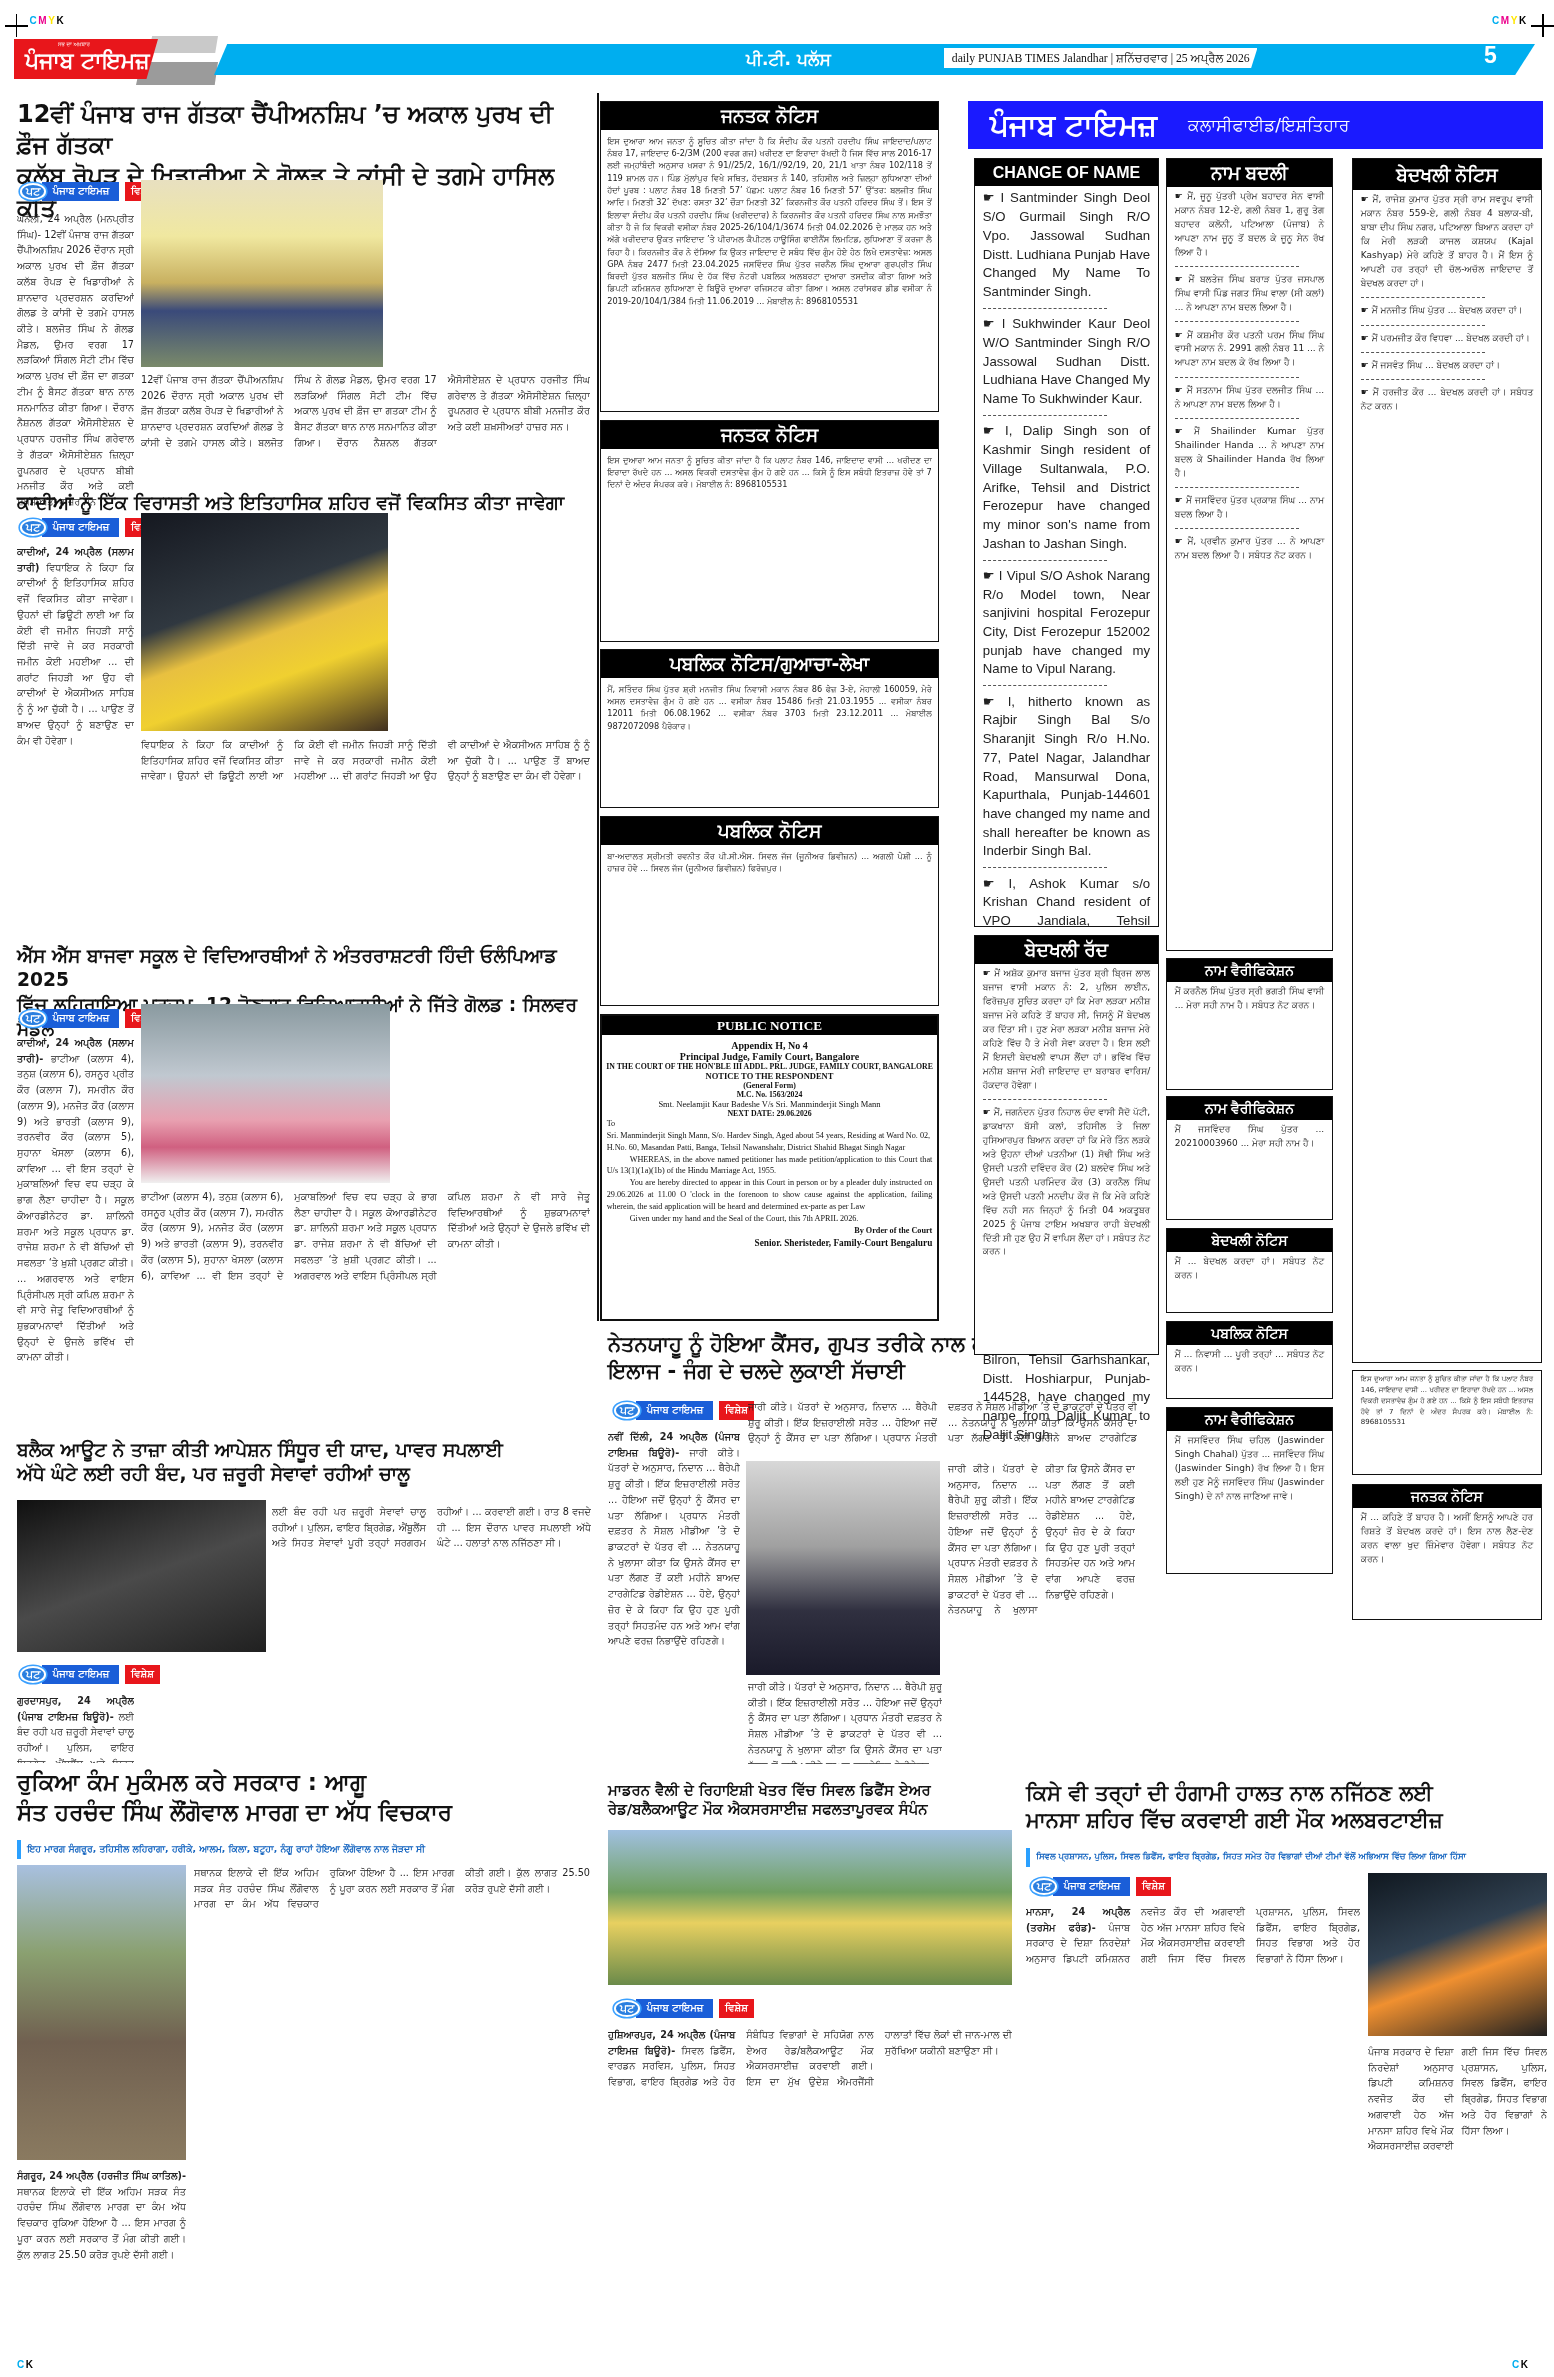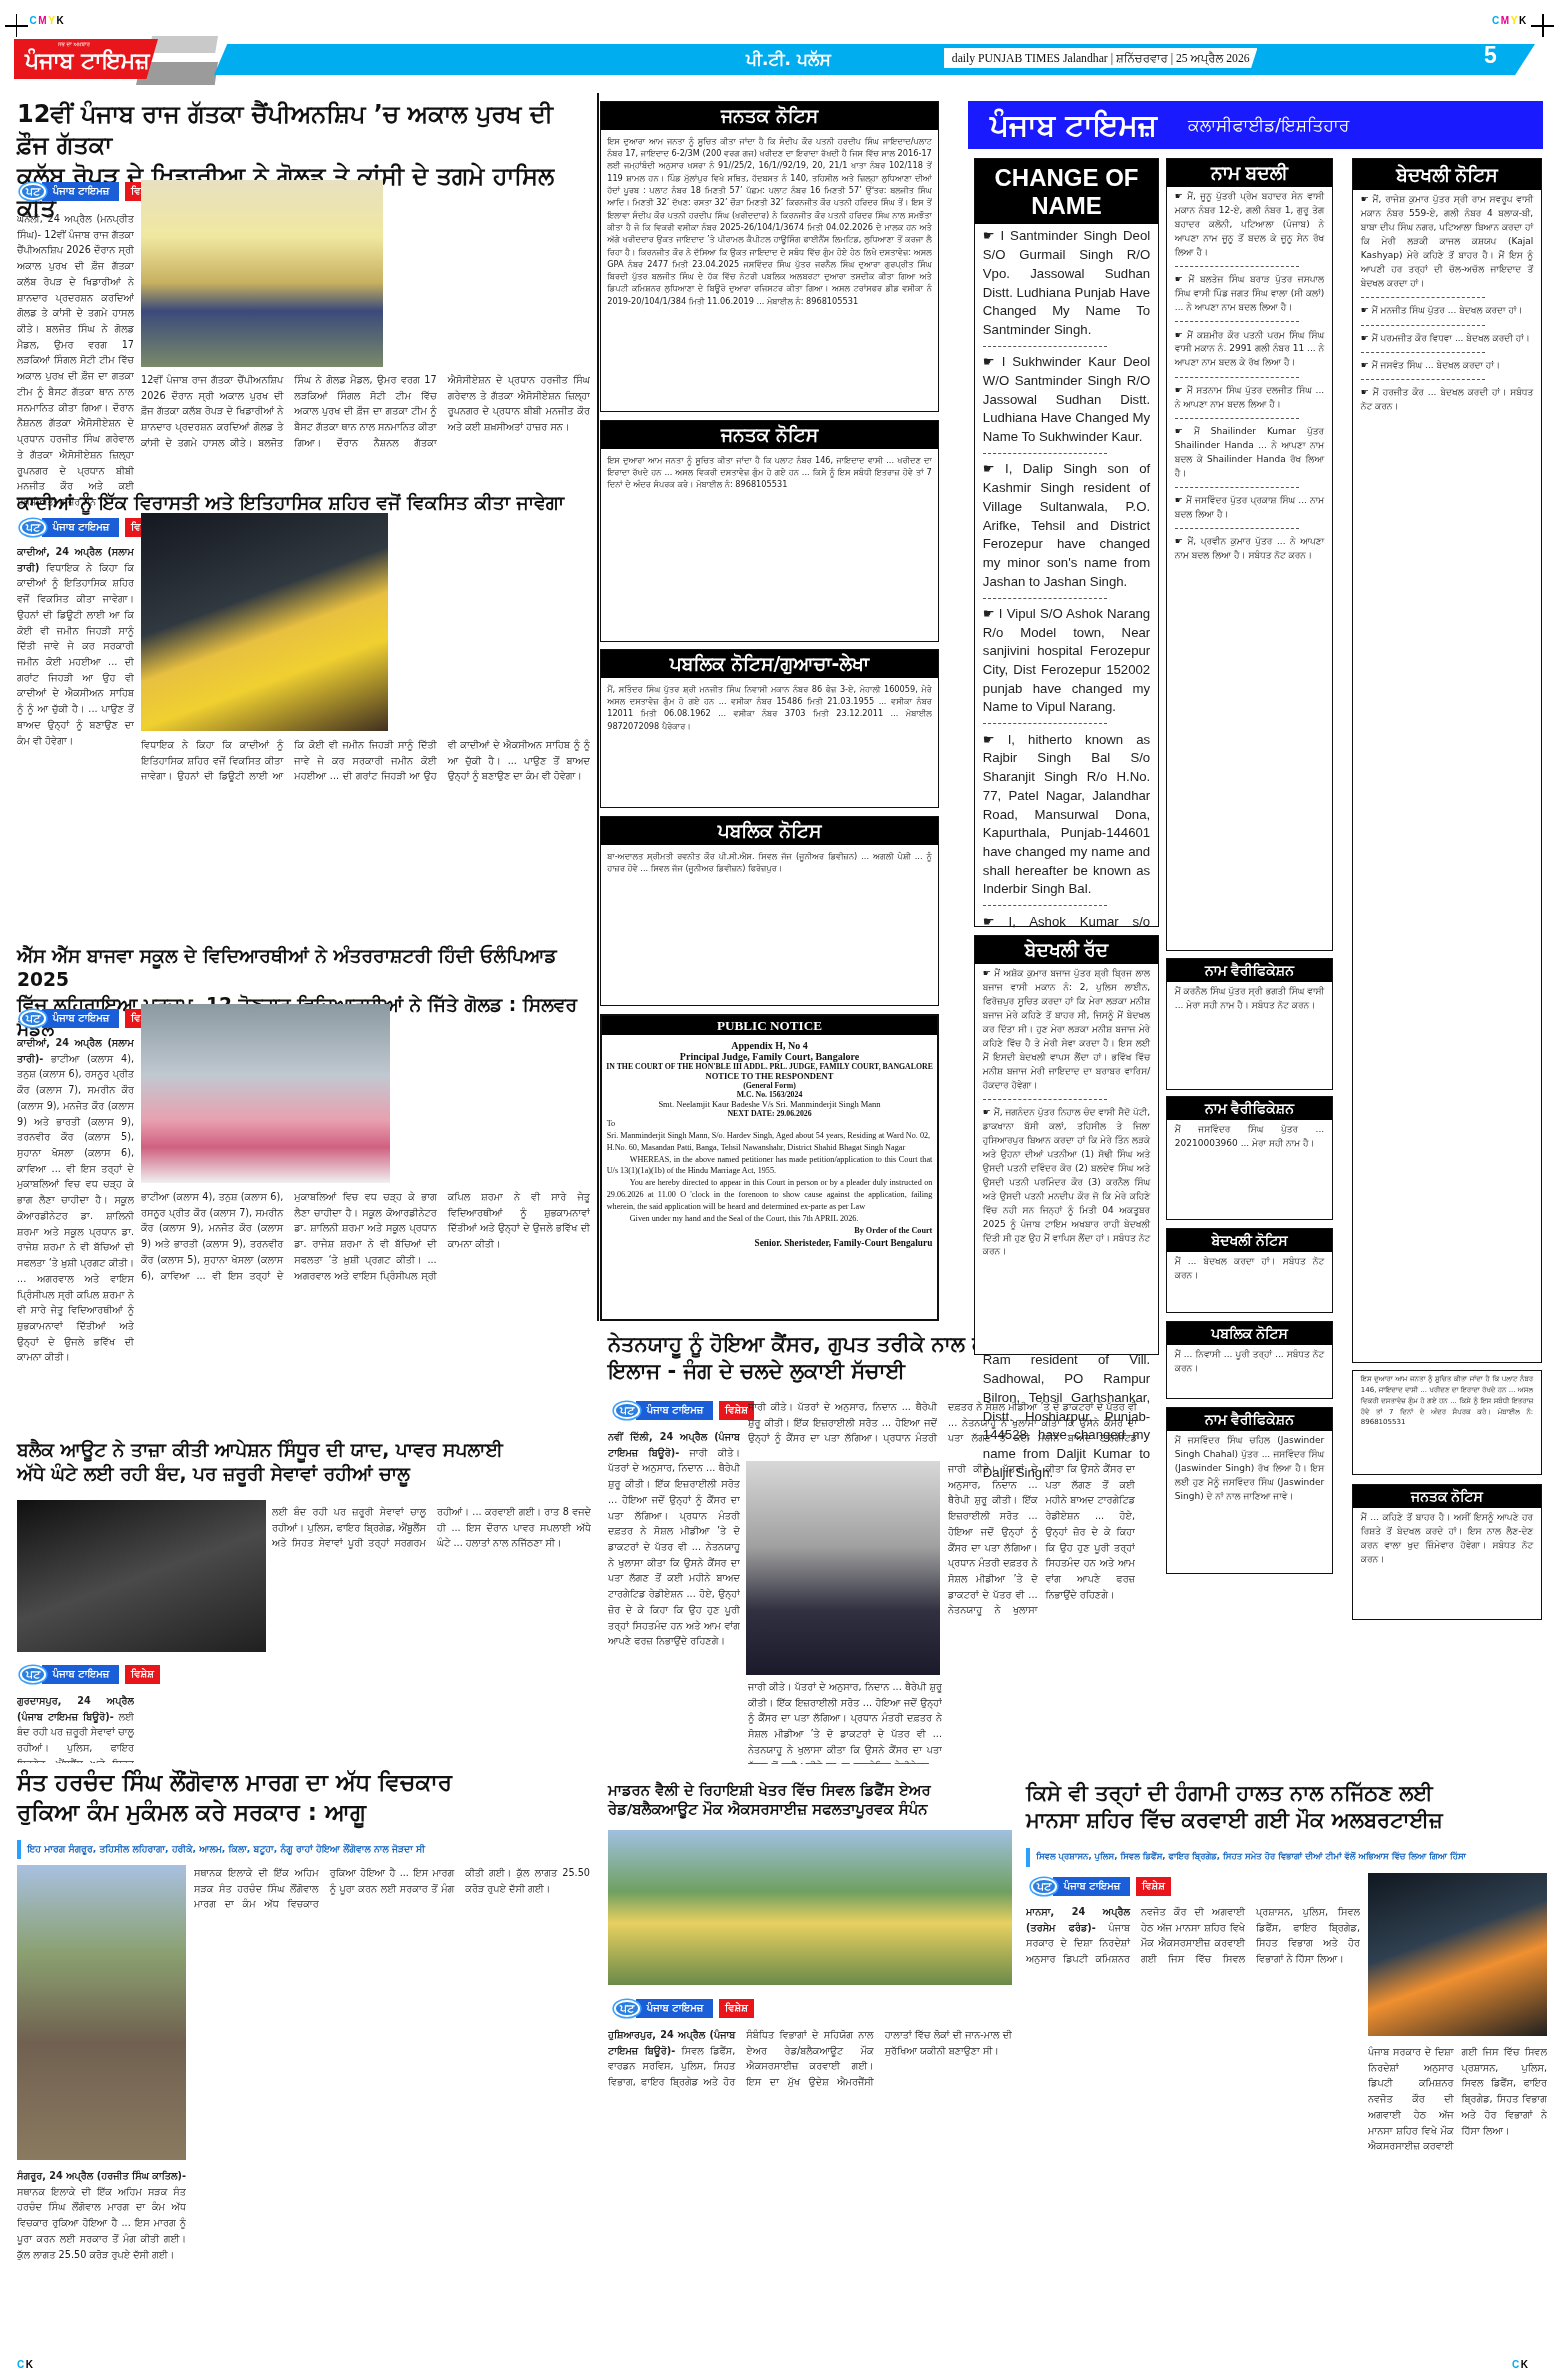--- a/index.html
+++ b/index.html
@@ -120,22 +120,22 @@
 </div>
 <div class="body-text abs" style="left:17px;top:1693px;width:117px;height:70px;overflow:hidden">
   <span style="font-weight:bold">ਗੁਰਦਾਸਪੁਰ, 24 ਅਪ੍ਰੈਲ (ਪੰਜਾਬ ਟਾਇਮਜ਼ ਬਿਊਰੋ)-</span>
   <span>ਲਈ ਬੰਦ ਰਹੀ ਪਰ ਜ਼ਰੂਰੀ ਸੇਵਾਵਾਂ ਚਾਲੂ ਰਹੀਆਂ। ਪੁਲਿਸ, ਫਾਇਰ ਬ੍ਰਿਗੇਡ, ਐਂਬੂਲੈਂਸ ਅਤੇ ਸਿਹਤ ਸੇਵਾਵਾਂ ਪੂਰੀ ਤਰ੍ਹਾਂ ਸਰਗਰਮ ਰਹੀਆਂ। ... ਕਰਵਾਈ ਗਈ। ਰਾਤ 8 ਵਜਦੇ ਹੀ ... ਇਸ ਦੌਰਾਨ ਪਾਵਰ ਸਪਲਾਈ ਅੱਧੇ ਘੰਟੇ ... ਹਲਾਤਾਂ ਨਾਲ ਨਜਿੱਠਣਾ ਸੀ।</span>
 </div>
 <div class="body-text abs" style="left:272px;top:1504px;width:319px;height:260px;overflow:hidden;column-count:2;column-gap:11px">
   <span>ਲਈ ਬੰਦ ਰਹੀ ਪਰ ਜ਼ਰੂਰੀ ਸੇਵਾਵਾਂ ਚਾਲੂ ਰਹੀਆਂ। ਪੁਲਿਸ, ਫਾਇਰ ਬ੍ਰਿਗੇਡ, ਐਂਬੂਲੈਂਸ ਅਤੇ ਸਿਹਤ ਸੇਵਾਵਾਂ ਪੂਰੀ ਤਰ੍ਹਾਂ ਸਰਗਰਮ ਰਹੀਆਂ। ... ਕਰਵਾਈ ਗਈ। ਰਾਤ 8 ਵਜਦੇ ਹੀ ... ਇਸ ਦੌਰਾਨ ਪਾਵਰ ਸਪਲਾਈ ਅੱਧੇ ਘੰਟੇ ... ਹਲਾਤਾਂ ਨਾਲ ਨਜਿੱਠਣਾ ਸੀ।</span>
 </div>
 
 <div class="headline abs" style="left:17px;top:1768px;width:591px;font-size:23px">
+  <div>ਰੁਕਿਆ ਕੰਮ ਮੁਕੰਮਲ ਕਰੇ ਸਰਕਾਰ : ਆਗੂ</div>
   <div>ਸੰਤ ਹਰਚੰਦ ਸਿੰਘ ਲੌਂਗੋਵਾਲ ਮਾਰਗ ਦਾ ਅੱਧ ਵਿਚਕਾਰ</div>
-  <div>ਰੁਕਿਆ ਕੰਮ ਮੁਕੰਮਲ ਕਰੇ ਸਰਕਾਰ : ਆਗੂ</div>
 </div>
 <div class="sub-strip" style="left:17px;top:1840px;width:575px">ਇਹ ਮਾਰਗ ਸੰਗਰੂਰ, ਤਹਿਸੀਲ ਲਹਿਰਾਗਾ, ਹਰੀਕੇ, ਆਲਮ, ਕਿਲਾ, ਬਟੂਹਾ, ਨੰਗੂ ਰਾਹਾਂ ਹੋਇਆ ਲੌਂਗੋਵਾਲ ਨਾਲ ਜੋੜਦਾ ਸੀ</div>
 <div class="photo" style="left:17px;top:1865px;width:169px;height:295px;background:linear-gradient(180deg,#a8c0e0 0%,#8aa070 30%,#706050 60%,#8a7a60 100%)"></div>
 <div class="body-text abs" style="left:17px;top:2168px;width:169px;height:194px;overflow:hidden">
   <span style="font-weight:bold">ਸੰਗਰੂਰ, 24 ਅਪ੍ਰੈਲ (ਹਰਜੀਤ ਸਿੰਘ ਕਾਤਿਲ)-</span>
   <span>ਸਥਾਨਕ ਇਲਾਕੇ ਦੀ ਇੱਕ ਅਹਿਮ ਸੜਕ ਸੰਤ ਹਰਚੰਦ ਸਿੰਘ ਲੌਂਗੋਵਾਲ ਮਾਰਗ ਦਾ ਕੰਮ ਅੱਧ ਵਿਚਕਾਰ ਰੁਕਿਆ ਹੋਇਆ ਹੈ ... ਇਸ ਮਾਰਗ ਨੂੰ ਪੂਰਾ ਕਰਨ ਲਈ ਸਰਕਾਰ ਤੋਂ ਮੰਗ ਕੀਤੀ ਗਈ। ਕੁੱਲ ਲਾਗਤ 25.50 ਕਰੋੜ ਰੁਪਏ ਦੱਸੀ ਗਈ।</span>
 </div>
 <div class="body-text abs" style="left:194px;top:1865px;width:396px;height:497px;overflow:hidden;column-count:3;column-gap:11px">
   <span>ਸਥਾਨਕ ਇਲਾਕੇ ਦੀ ਇੱਕ ਅਹਿਮ ਸੜਕ ਸੰਤ ਹਰਚੰਦ ਸਿੰਘ ਲੌਂਗੋਵਾਲ ਮਾਰਗ ਦਾ ਕੰਮ ਅੱਧ ਵਿਚਕਾਰ ਰੁਕਿਆ ਹੋਇਆ ਹੈ ... ਇਸ ਮਾਰਗ ਨੂੰ ਪੂਰਾ ਕਰਨ ਲਈ ਸਰਕਾਰ ਤੋਂ ਮੰਗ ਕੀਤੀ ਗਈ। ਕੁੱਲ ਲਾਗਤ 25.50 ਕਰੋੜ ਰੁਪਏ ਦੱਸੀ ਗਈ।</span>
 </div>
@@ -237,21 +237,21 @@
 <div class="body-text abs" style="left:1368px;top:2044px;width:179px;height:319px;overflow:hidden;column-count:2;column-gap:7.8px">
   <span>ਪੰਜਾਬ ਸਰਕਾਰ ਦੇ ਦਿਸ਼ਾ ਨਿਰਦੇਸ਼ਾਂ ਅਨੁਸਾਰ ਡਿਪਟੀ ਕਮਿਸ਼ਨਰ ਨਵਜੋਤ ਕੌਰ ਦੀ ਅਗਵਾਈ ਹੇਠ ਅੱਜ ਮਾਨਸਾ ਸ਼ਹਿਰ ਵਿਖੇ ਮੌਕ ਐਕਸਰਸਾਈਜ਼ ਕਰਵਾਈ ਗਈ ਜਿਸ ਵਿੱਚ ਸਿਵਲ ਪ੍ਰਸ਼ਾਸਨ, ਪੁਲਿਸ, ਸਿਵਲ ਡਿਫੈਂਸ, ਫਾਇਰ ਬ੍ਰਿਗੇਡ, ਸਿਹਤ ਵਿਭਾਗ ਅਤੇ ਹੋਰ ਵਿਭਾਗਾਂ ਨੇ ਹਿੱਸਾ ਲਿਆ।</span>
 </div>
 
 <div class="abs" style="left:968px;top:101px;width:575px;height:48px;background:#1a1aff;color:#fff;display:flex;align-items:center;padding-left:22px">
   <span style="font-size:29.5px;font-weight:bold">ਪੰਜਾਬ ਟਾਇਮਜ਼</span>
   <span style="font-size:17px;margin-left:31px">ਕਲਾਸੀਫਾਈਡ/ਇਸ਼ਤਿਹਾਰ</span>
 </div>
 
 <div class="cls-box" style="left:974px;top:158px;width:185px;height:769px">
-  <div class="cls-head" style="font-size:24px;padding:4.7px 0">CHANGE OF NAME</div>
+  <div class="cls-head" style="font-size:16px;padding:4.7px 0">CHANGE OF NAME</div>
   <div id="con-list">
       <div class="cls-item"><span>☛ </span><span>I Santminder Singh Deol S/O Gurmail Singh R/O Vpo. Jassowal Sudhan Distt. Ludhiana Punjab Have Changed My Name To Santminder Singh.</span></div>
       <div class="cls-sep"></div>
       <div class="cls-item"><span>☛ </span><span>I Sukhwinder Kaur Deol W/O Santminder Singh R/O Jassowal Sudhan Distt. Ludhiana Have Changed My Name To Sukhwinder Kaur.</span></div>
       <div class="cls-sep"></div>
       <div class="cls-item"><span>☛ </span><span>I, Dalip Singh son of Kashmir Singh resident of Village Sultanwala, P.O. Arifke, Tehsil and District Ferozepur have changed my minor son's name from Jashan to Jashan Singh.</span></div>
       <div class="cls-sep"></div>
       <div class="cls-item"><span>☛ </span><span>I Vipul S/O Ashok Narang R/o Model town, Near sanjivini hospital Ferozepur City, Dist Ferozepur 152002 punjab have changed my Name to Vipul Narang.</span></div>
       <div class="cls-sep"></div>
       <div class="cls-item"><span>☛ </span><span>I, hitherto known as Rajbir Singh Bal S/o Sharanjit Singh R/o H.No. 77, Patel Nagar, Jalandhar Road, Mansurwal Dona, Kapurthala, Punjab-144601 have changed my name and shall hereafter be known as Inderbir Singh Bal.</span></div>

